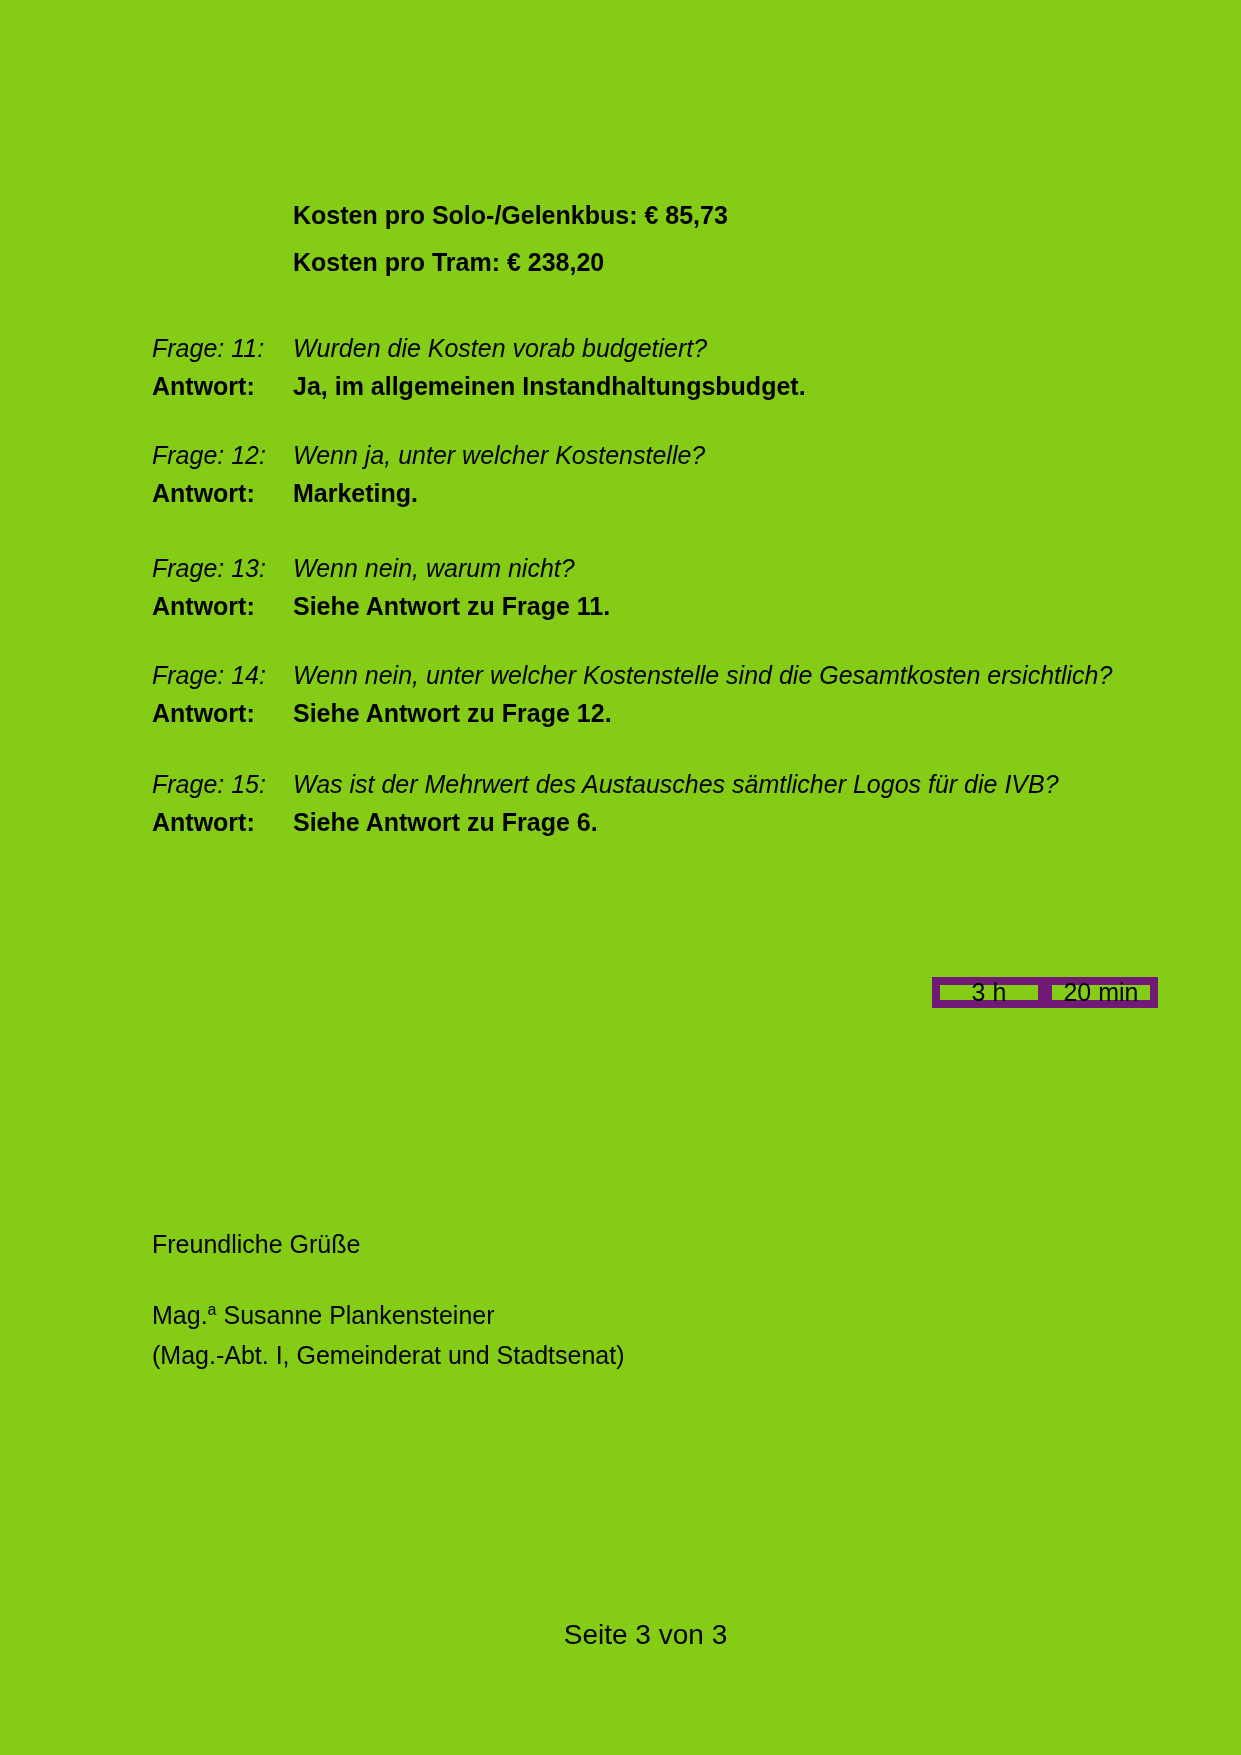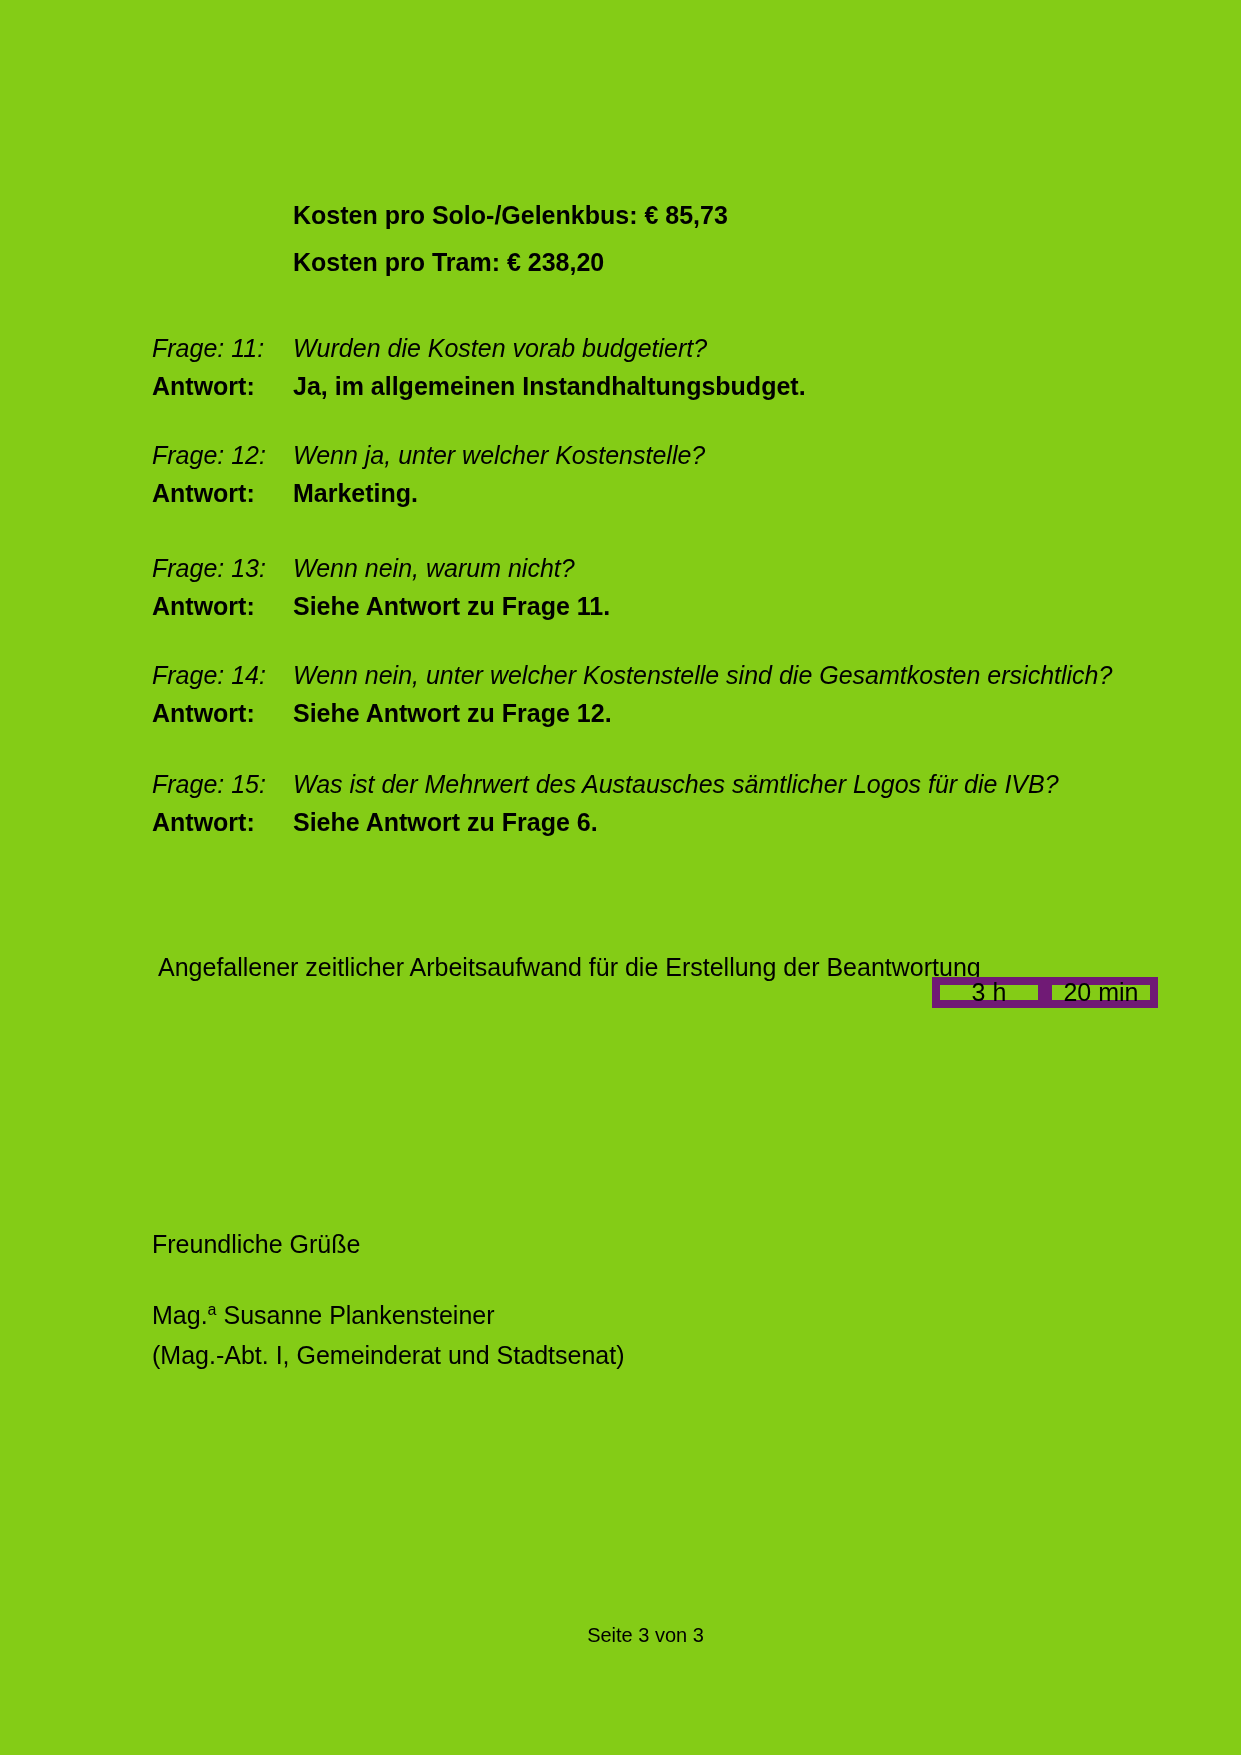--- a/index.html
+++ b/index.html
@@ -58,21 +58,21 @@
   .signer .name { margin-left: 7px; }
   .signer-org  { left: 152px; top: 1340px; }
 
   
   .footer {
     position: absolute;
     left: 50px;
     right: 0;
     top: 1623px;
     text-align: center;
-    font-size: 20px;
+    font-size: 28px;
     line-height: 24px;
   }
 </style>
 </head>
 <body>
 
 <div class="page">
 
   <div class="txt bold col-content cost-line-1">Kosten pro Solo-/Gelenkbus: € 85,73</div>
   <div class="txt bold col-content cost-line-2">Kosten pro Tram: € 238,20</div>
@@ -95,21 +95,20 @@
   <div class="txt italic col-label" style="top:660px">Frage: 14:</div>
   <div class="txt italic col-content" style="top:660px">Wenn nein, unter welcher Kostenstelle sind die Gesamtkosten ersichtlich?</div>
   <div class="txt bold col-label" style="top:698px">Antwort:</div>
   <div class="txt bold col-content" style="top:698px">Siehe Antwort zu Frage 12.</div>
 
   <div class="txt italic col-label" style="top:769px">Frage: 15:</div>
   <div class="txt italic col-content" style="top:769px">Was ist der Mehrwert des Austausches sämtlicher Logos für die IVB?</div>
   <div class="txt bold col-label" style="top:807px">Antwort:</div>
   <div class="txt bold col-content" style="top:807px">Siehe Antwort zu Frage 6.</div>
 
-  <div class="txt effort-label">Angefallener zeitlicher Arbeitsaufwand für die Erstellung der Beantwortung</div>
   <div class="effort-cell effort-cell-hours">
     <span>3 h</span>
   </div>
   <div class="effort-cell effort-cell-minutes">
     <span>20 min</span>
   </div>
 
   <div class="txt greeting">Freundliche Grüße</div>
 
   <div class="txt signer">

